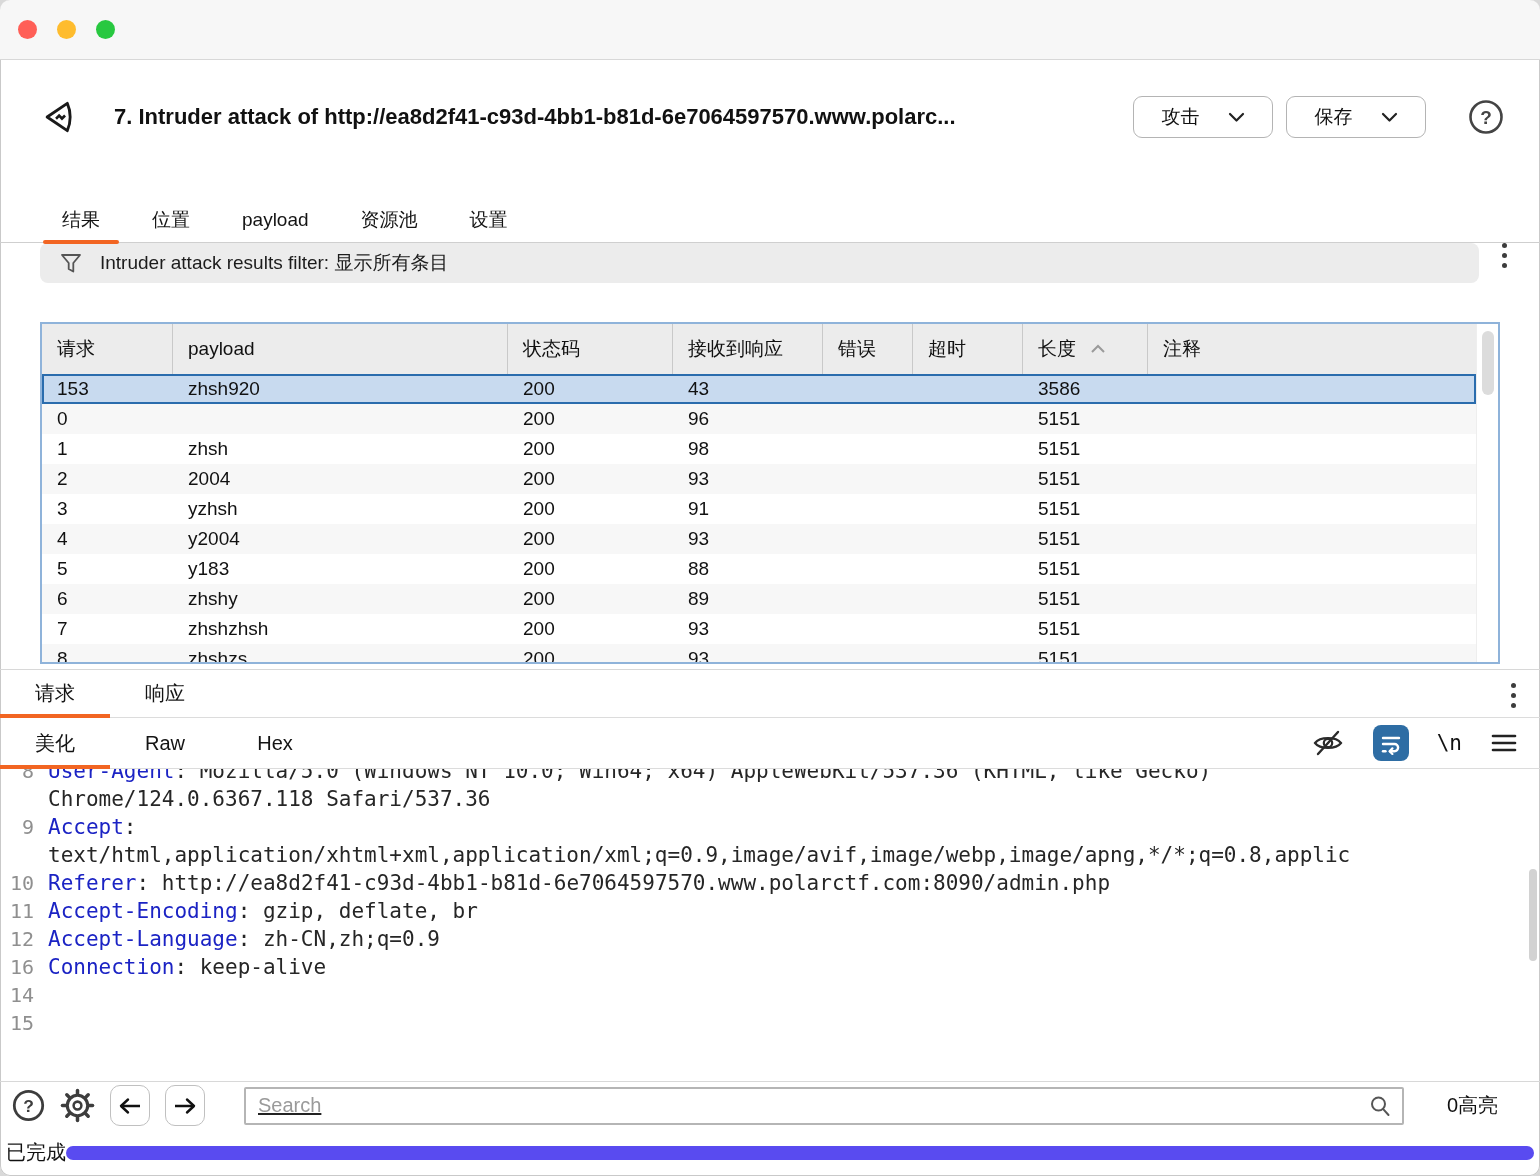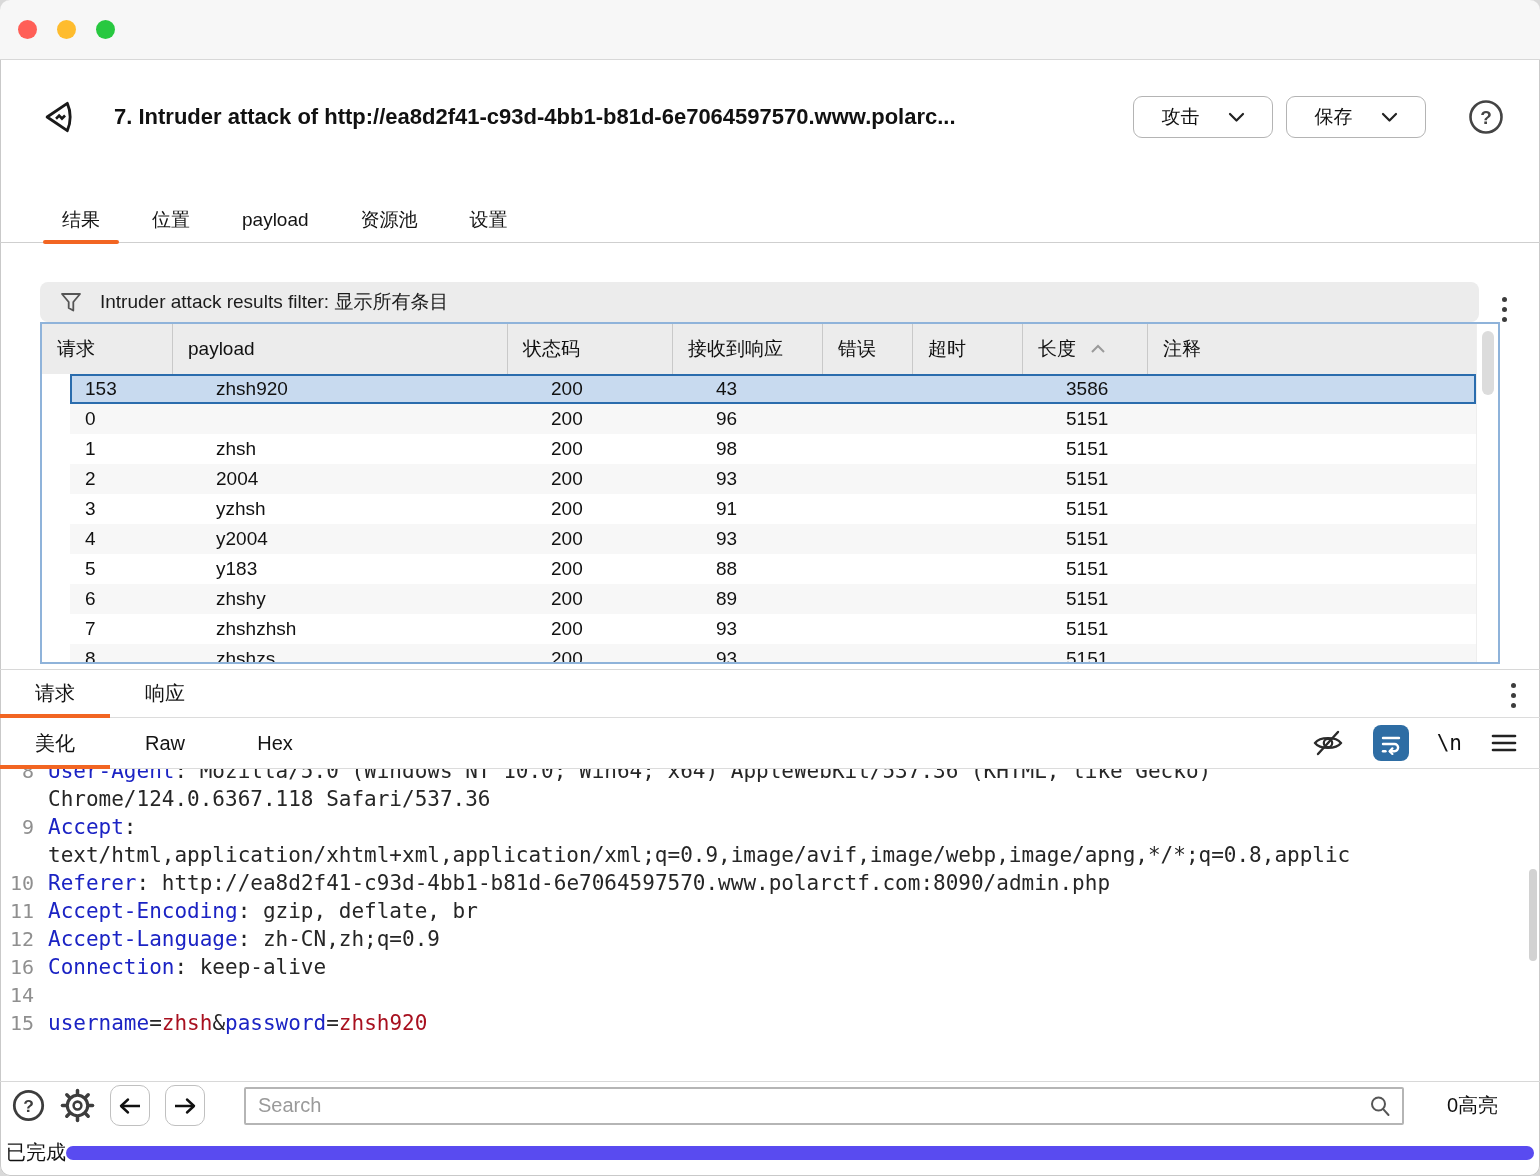--- a/index.html
+++ b/index.html
@@ -26,38 +26,38 @@
 
   
   .tabs { flex:none; margin-top:58px; height:46px; display:flex; padding-left:40px; gap:8px;
           border-bottom:1px solid #cfcfcf; }
   .tab { height:46px; padding:0 22px; font-size:19px; color:#141414; display:flex; align-items:center;
          position:relative; }
   .tab.active::after { content:""; position:absolute; left:3px; right:3px; bottom:-1px; height:4px;
                        background:#f26522; border-radius:2px; }
 
   
-  .filter-row { flex:none; height:79px; display:flex; align-items:flex-end; padding:0 33px 0 40px; }
+  .filter-row { flex:none; height:79px; display:flex; align-items:flex-start; padding:0 33px 0 40px; }
   .filter-bar { flex:1; height:40px; background:#ececec; border-radius:8px; display:flex; align-items:center;
                 padding:0 20px; gap:18px; font-size:19px; color:#1c1c1c; }
   .dots { width:6px; display:flex; flex-direction:column; gap:5px; align-items:center; }
   .dots i { width:5px; height:5px; border-radius:50%; background:#3c3c3c; display:block; }
   .filter-row .dots { margin-left:22px; }
 
   
   .table-wrap { flex:none; margin:0 40px; width:1460px; height:342px; border:2px solid #8fb3da;
                 background:#fff; display:flex; }
   .table-main { flex:1; display:flex; flex-direction:column; overflow:hidden; }
   .grid { display:grid; grid-template-columns:131px 335px 165px 150px 90px 110px 125px 1fr; }
   .thead { flex:none; height:50px; background:#ececec; }
   .th { display:flex; align-items:center; padding-left:15px; font-size:19px; color:#111;
         border-right:1px solid #c9c9c9; gap:14px; white-space:nowrap; overflow:hidden; }
   .th:last-child { border-right:none; }
   .tbody { flex:1; overflow:hidden; }
-  .tr { height:30px;margin-left:28px; }
+  .tr { height:30px; }
   .tr.shaded { background:#f7f7f7; }
   .tr.selected { background:#c8daef; box-shadow: inset 0 0 0 2px #2a6cad; }
   .td { display:flex; align-items:center; padding-left:15px; font-size:19px; color:#111;
         white-space:nowrap; overflow:hidden; }
   .vscroll { flex:none; width:22px; background:#fff; border-left:1px solid #eee; }
   .vthumb { width:12px; height:64px; margin:7px auto 0 auto; background:#dcdcdc; border-radius:6px; }
 
   
   .bottom-panel { flex:none; margin-top:5px; border-top:1px solid #d8d8d8; display:flex; flex-direction:column; }
   .rr-tabs { height:48px; display:flex; border-bottom:1px solid #dcdcdc; position:relative; }
@@ -83,21 +83,21 @@
   .ed-thumb { position:absolute; right:3px; top:100px; width:8px; height:92px; background:#d2d2d2; border-radius:4px; }
 
   
   .toolbar { flex:none; height:48px; border-top:1px solid #d8d8d8; display:flex; align-items:center;
              padding:0 16px 0 12px; gap:15px; }
   .sq-btn { width:40px; height:41px; border:1.5px solid #c0c0c0; border-radius:10px; background:#fff;
             display:flex; align-items:center; justify-content:center; }
   .search { flex:1; height:38px; border:2px solid #b5b5b5; margin-left:24px; display:flex; align-items:center;
             padding:0 10px 0 12px; border-radius:2px; }
   .search input { flex:1; border:none; outline:none; font-size:20px; color:#222; background:transparent;
-                  font-family:"Liberation Sans", sans-serif; }
+                  font-family:"Liberation Sans", sans-serif;text-decoration:underline; }
   .search input::placeholder { color:#9a9a9a; }
   .hl-label { font-size:20px; color:#111; margin:0 26px 0 28px; white-space:nowrap; }
 
   
   .statusbar { flex:1; display:flex; align-items:center; padding:0 6px; }
   .status-label { font-size:20px; color:#111; white-space:nowrap; }
   .progress { flex:1; height:14px; background:#594bf0; border-radius:7px; margin-right:0px; }
 
   svg { display:block; }
 </style>
@@ -385,21 +385,20 @@
           <div class="ed-row">
             <span class="gutter">16</span>
             <span class="code"><span class="h">Connection</span><span>: keep-alive</span></span>
           </div>
           <div class="ed-row">
             <span class="gutter">14</span>
             <span class="code">&nbsp;</span>
           </div>
           <div class="ed-row">
             <span class="gutter">15</span>
-            <span class="code"><span class="h">username</span><span>=</span><span class="v">zhsh</span><span>&amp;</span><span class="h">password</span><span>=</span><span class="v">zhsh920</span></span>
           </div>
         </div>
       <div class="ed-thumb"></div>
     </div>
   </div>
 
   <div class="toolbar">
     <span>
       <svg width="33" height="33" viewBox="0 0 36 36">
         <circle cx="18" cy="18" r="15.5" fill="none" stroke="#3d3d3d" stroke-width="3"></circle>

